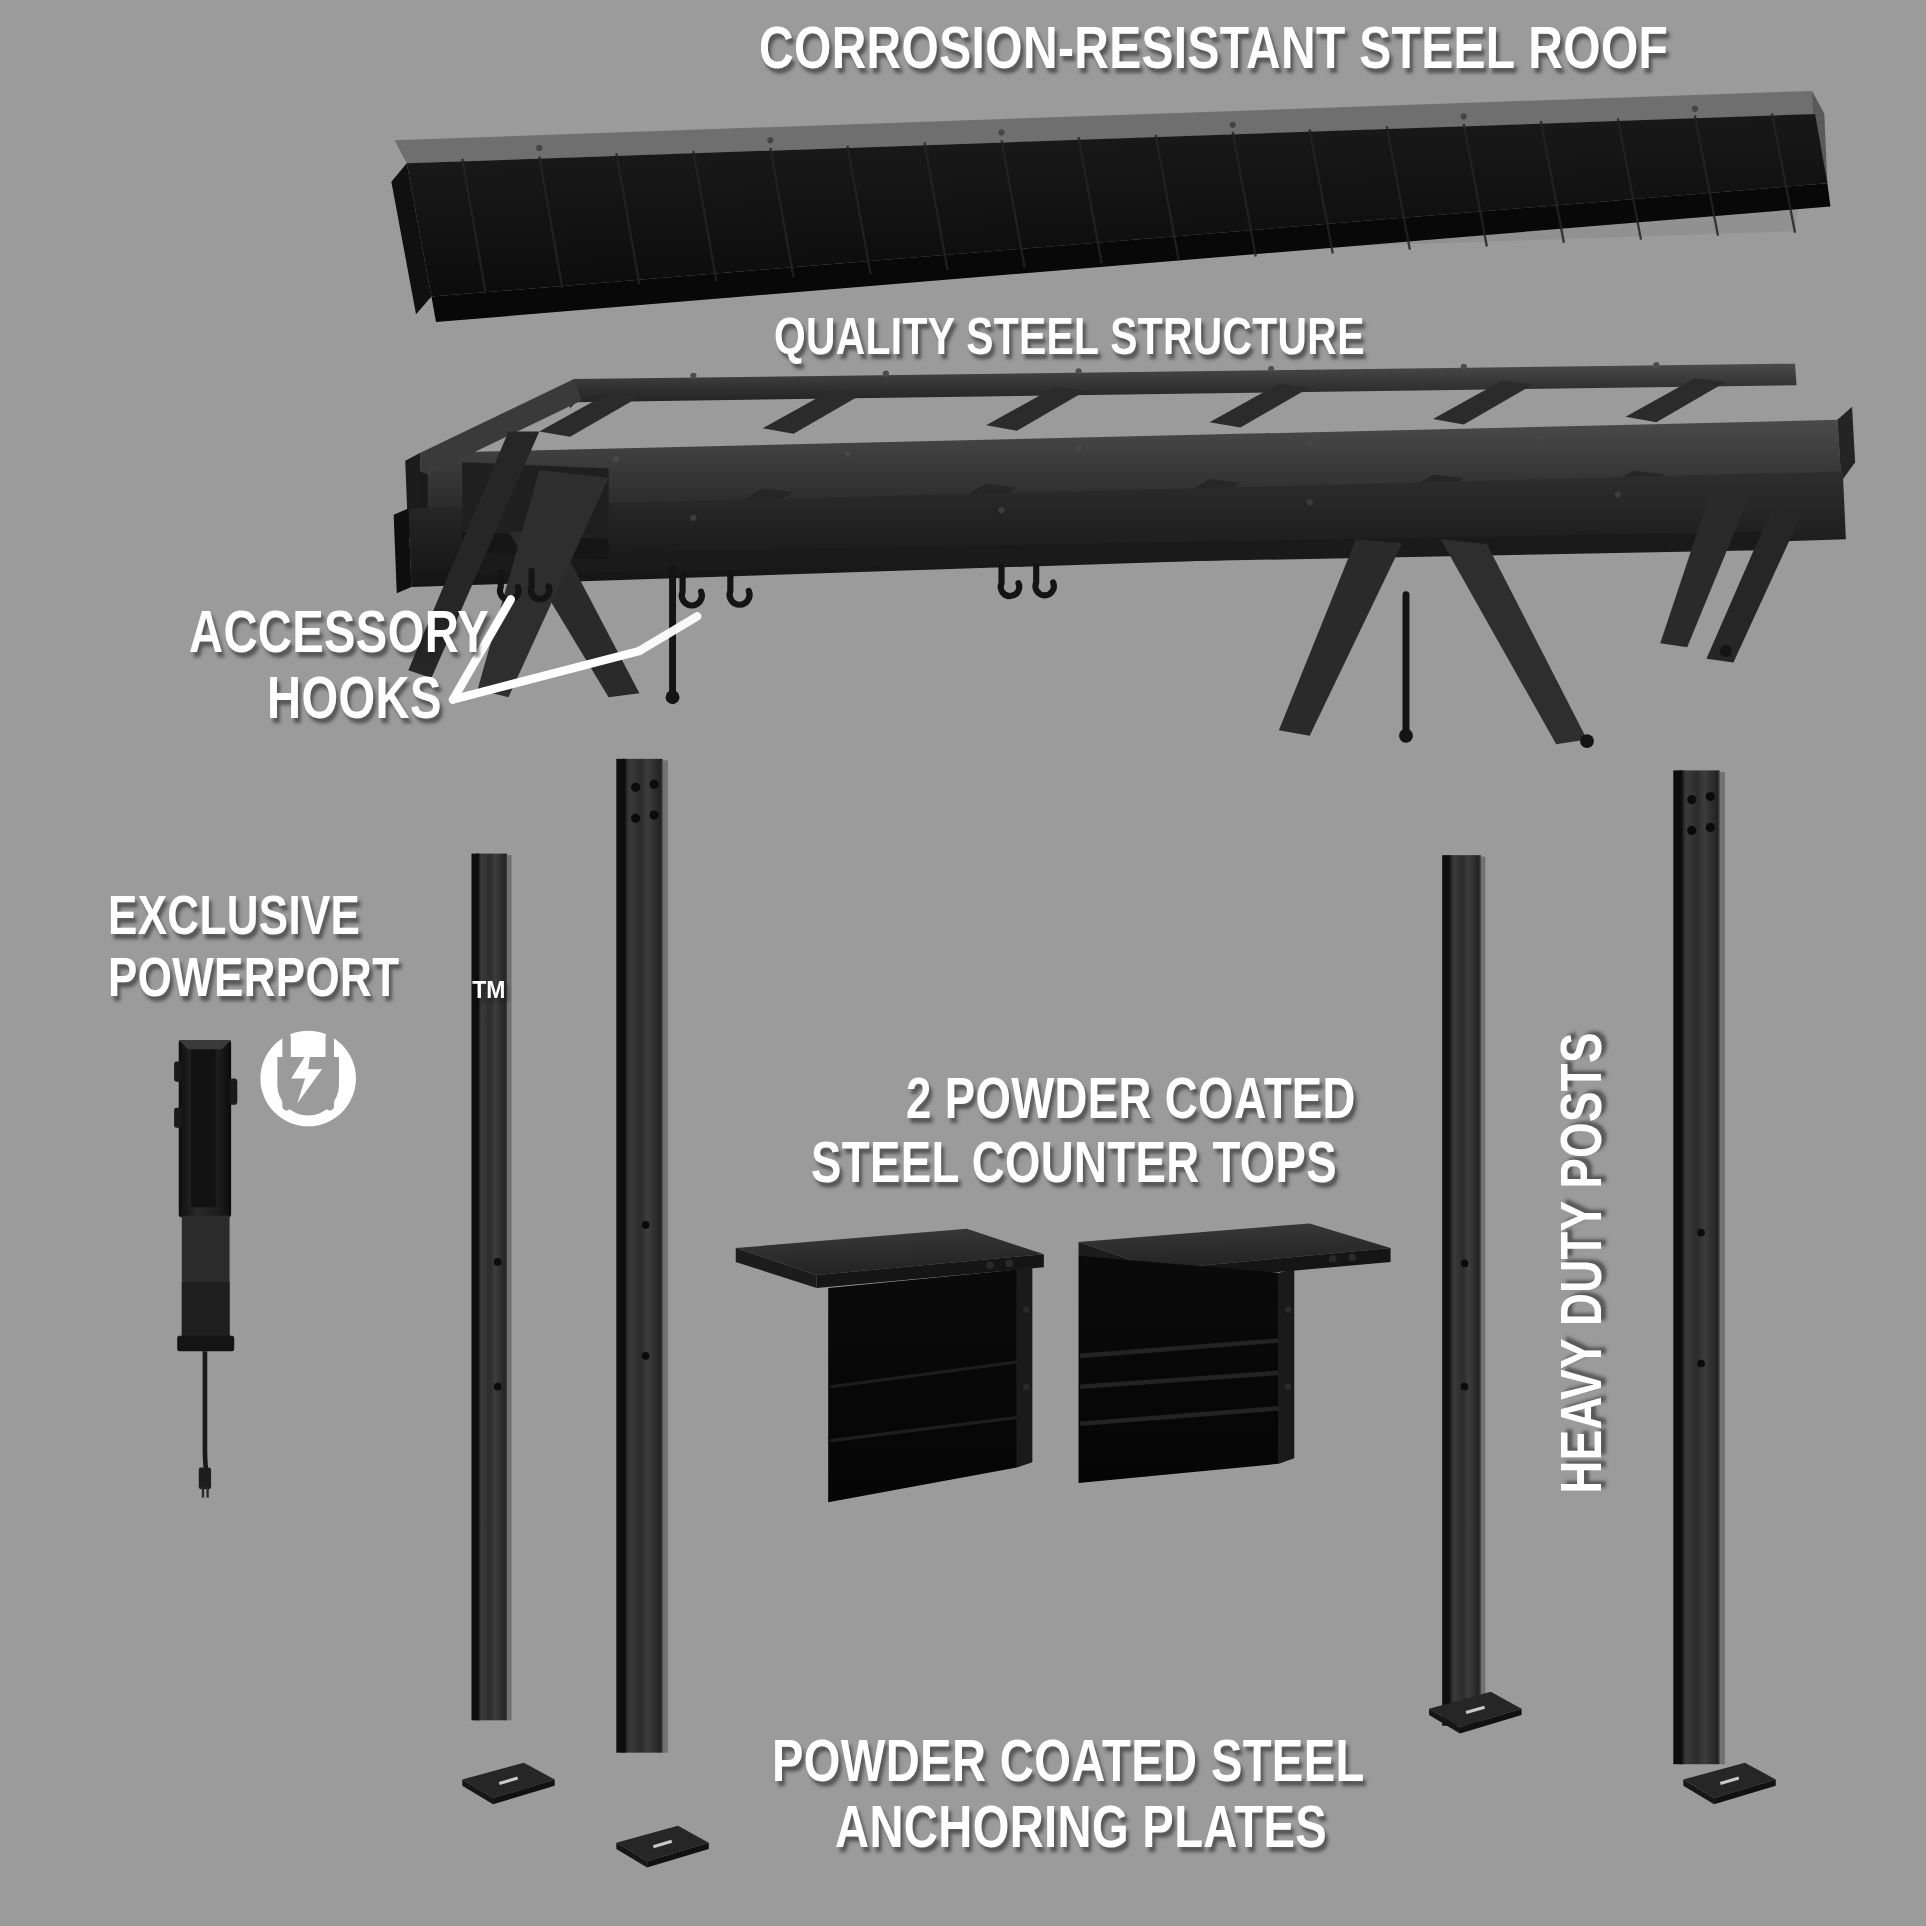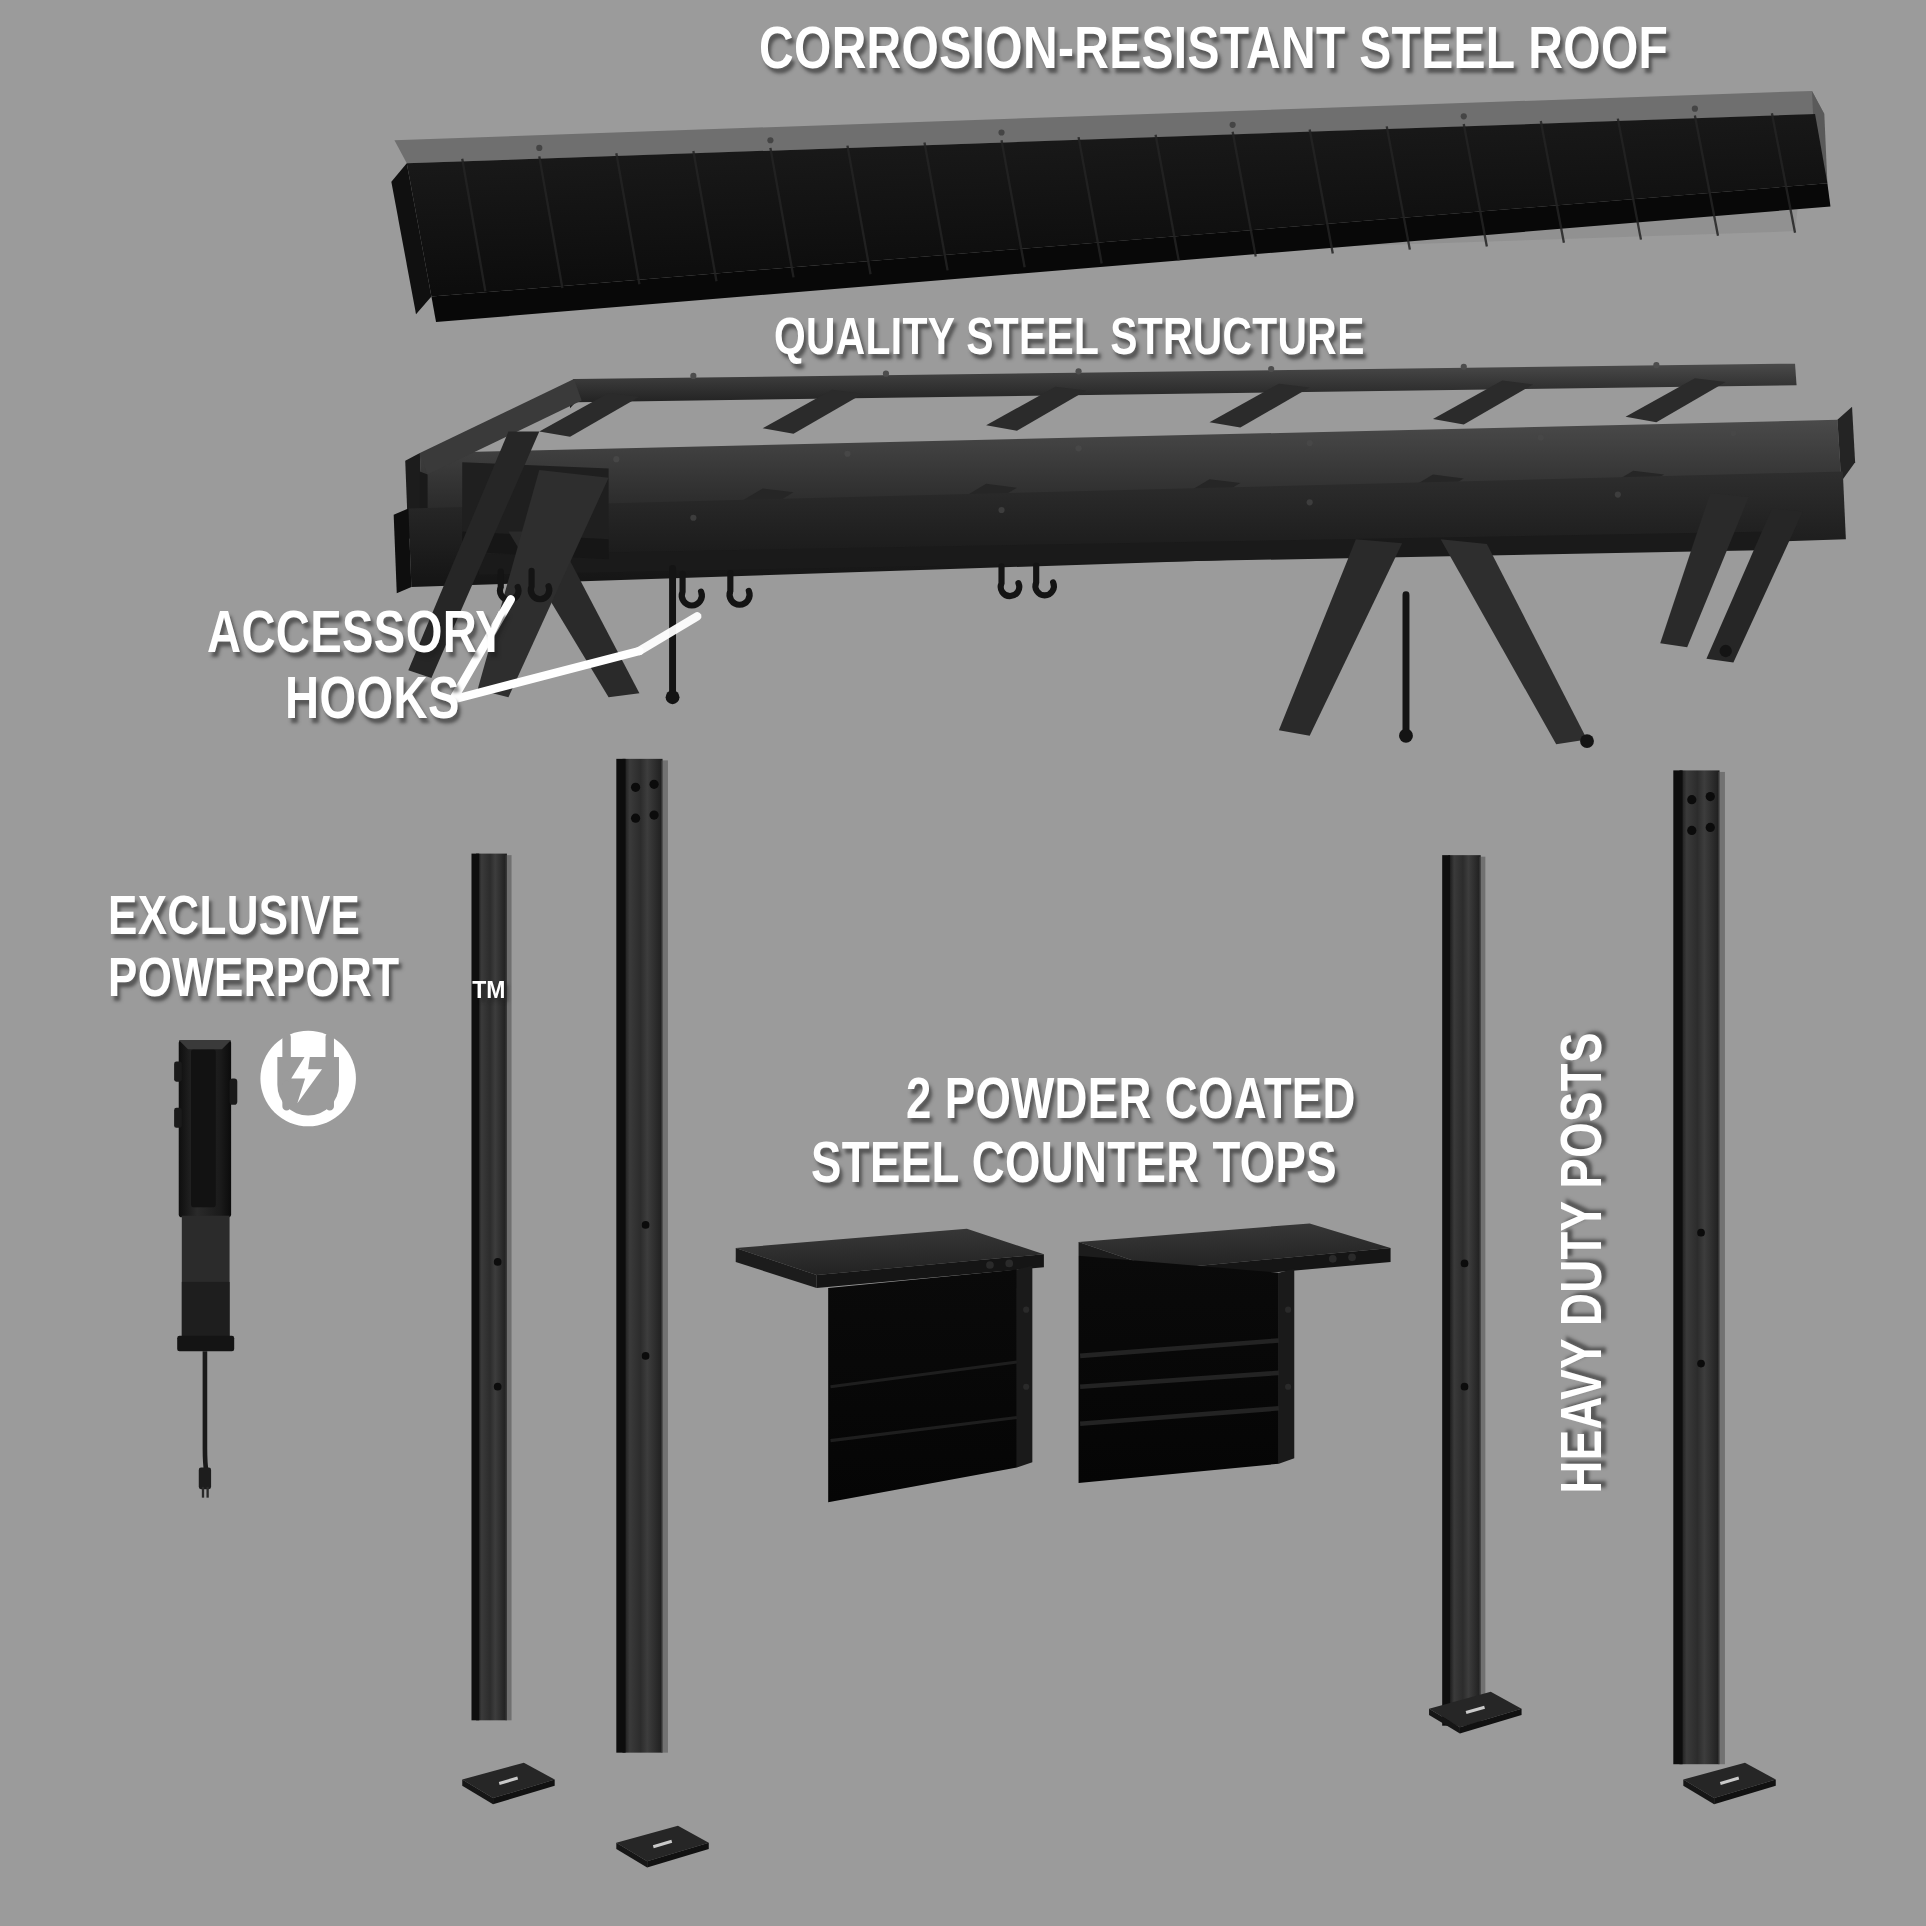--- a/index.html
+++ b/index.html
@@ -21,21 +21,21 @@
     transform-origin:50% 50%;
     text-shadow:3.9px 4.6px 3.9px rgba(30,30,30,.55);
     white-space:nowrap;
     letter-spacing:0.4px;
     line-height:1.12;
     -webkit-font-smoothing:antialiased;
   }
   .cond{transform:scaleX(.80);transform-origin:0 50%;display:inline-block;}
   .lbl-roof{left:759px;top:14px;font-size:60px;}
   .lbl-structure{left:774px;top:308px;font-size:51px;}
-  .lbl-hooks{left:207px;top:599px;font-size:59px;text-align:center;}
+  .lbl-hooks{left:189px;top:599px;font-size:59px;text-align:center;}
   .lbl-hooks .l2{display:block;text-align:center;}
   .lbl-power{left:108px;top:885px;font-size:55px;text-align:left;}
   .lbl-power .tm{font-size:23px;vertical-align:-1.5px;letter-spacing:0;}
   .lbl-counter{left:811px;top:1067px;font-size:57px;text-align:right;}
   .lbl-plates{left:772px;top:1728px;font-size:59px;text-align:center;}
   .lbl-posts{
     left:1550px;top:917px;font-size:57px;
     transform:rotate(-90deg);transform-origin:0 0;
   }
   .lbl-posts .inner{display:block;transform:translate(-100%,0);}
@@ -385,15 +385,19 @@
 
   <div class="label lbl-counter">
     <span class="cond">2 POWDER COATED</span><br>
     <span class="cond">STEEL COUNTER TOPS</span>
   </div>
 
   <div class="label lbl-posts">
     <span class="inner"><span class="cond">HEAVY DUTY POSTS</span></span>
   </div>
 
+  <div class="label lbl-plates">
+    <span class="cond">POWDER COATED STEEL</span><br>
+    <span class="cond">ANCHORING PLATES</span>
+  </div>
 
 </div>
 
 
 </body></html>

